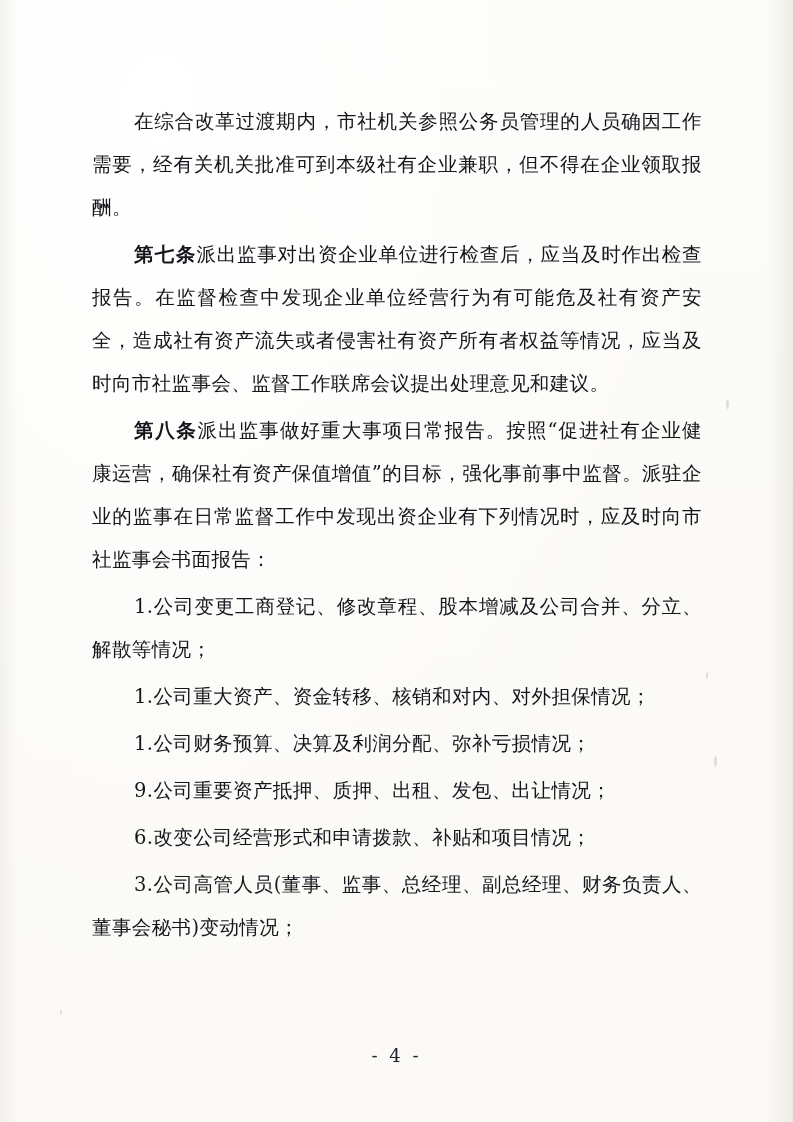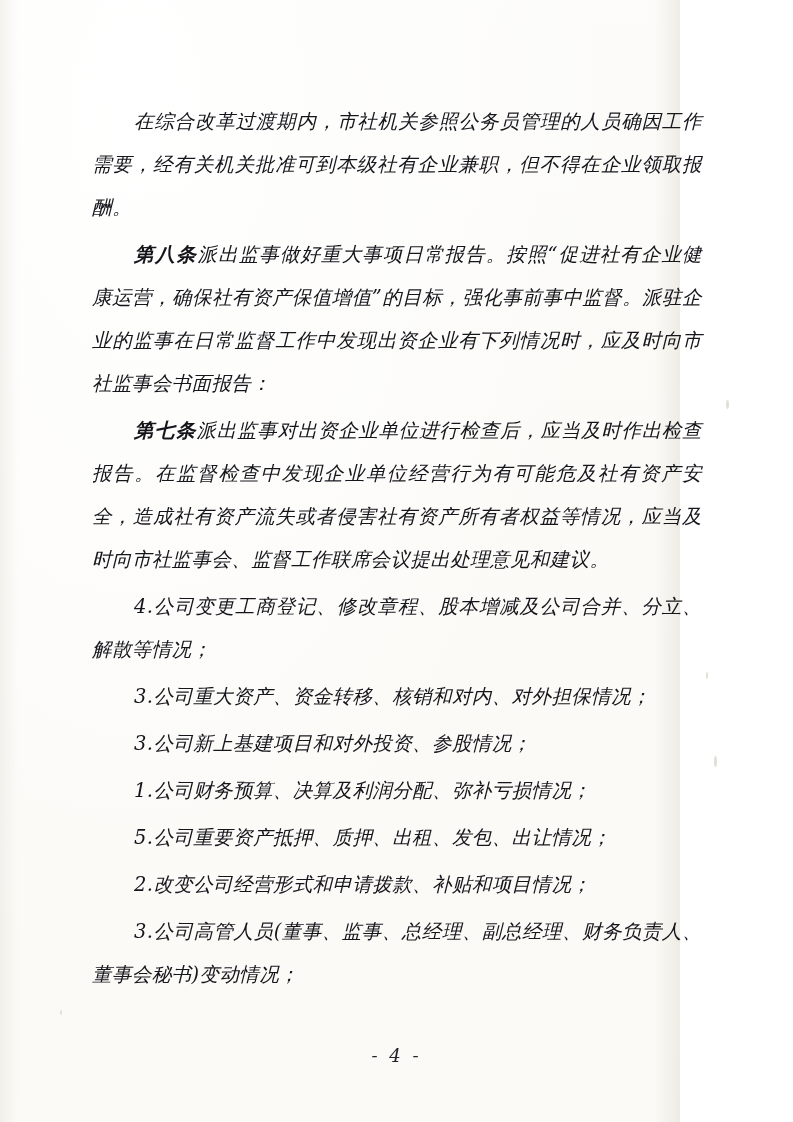--- a/index.html
+++ b/index.html
@@ -12,24 +12,23 @@
     background: #ffffff;
     font-family: "DejaVu Serif", "Liberation Serif", serif;
     color: #1a1a22;
     position: relative;
     overflow: hidden;
   }
   .page {
     position: absolute;
     top: 0;
     left: 0;
-    width: 680px;
+    width: 793px;
     height: 1122px;
     background: #fdfdfb;
-    font-style: italic;
   }
   .paper-tint {
     position: absolute;
     inset: 0;
     background:
       radial-gradient(ellipse at 20% 10%, rgba(255,255,255,0.9) 0%, rgba(250,249,245,0.4) 60%),
       linear-gradient(180deg, #fdfdfc 0%, #fcfbf8 50%, #fbfaf7 100%);
     pointer-events: none;
   }
   .content {
@@ -101,28 +100,27 @@
 
   <div class="speck" style="left:726px; top:400px; width:3px; height:9px;"></div>
   <div class="speck" style="left:714px; top:756px; width:3px; height:11px;"></div>
   <div class="speck" style="left:706px; top:672px; width:2px; height:7px;"></div>
   <div class="speck" style="left:60px; top:1010px; width:2px; height:5px;"></div>
 
   <div class="content">
 
     <p class="indent2">在综合改革过渡期内，市社机关参照公务员管理的人员确因工作需要，经有关机关批准可到本级社有企业兼职，但不得在企业领取报酬。</p>
 
+    <p class="indent2"><span class="bold-term">第七条</span><span>派出监事对出资企业单位进行检查后，应当及时作出检查报告。在监督检查中发现企业单位经营行为有可能危及社有资产安全，造成社有资产流失或者侵害社有资产所有者权益等情况，应当及时向市社监事会、监督工作联席会议提出处理意见和建议。</span></p>
+
     <p class="indent2"><span class="bold-term">第八条</span><span>派出监事做好重大事项日常报告。按照“促进社有企业健康运营，确保社有资产保值增值”的目标，强化事前事中监督。派驻企业的监事在日常监督工作中发现出资企业有下列情况时，应及时向市社监事会书面报告：</span></p>
 
-    <p class="indent2"><span class="bold-term">第七条</span><span>派出监事对出资企业单位进行检查后，应当及时作出检查报告。在监督检查中发现企业单位经营行为有可能危及社有资产安全，造成社有资产流失或者侵害社有资产所有者权益等情况，应当及时向市社监事会、监督工作联席会议提出处理意见和建议。</span></p>
-
-    <p class="indent2">4.公司变更工商登记、修改章程、股本增减及公司合并、分立、解散等情况；</p>
-    <p class="indent2">3.公司重大资产、资金转移、核销和对内、对外担保情况；</p>
-    <p class="indent2">3.公司新上基建项目和对外投资、参股情况；</p>
+    <p class="indent2">1.公司变更工商登记、修改章程、股本增减及公司合并、分立、解散等情况；</p>
+    <p class="indent2">1.公司重大资产、资金转移、核销和对内、对外担保情况；</p>
     <p class="indent2">1.公司财务预算、决算及利润分配、弥补亏损情况；</p>
-    <p class="indent2">5.公司重要资产抵押、质押、出租、发包、出让情况；</p>
-    <p class="indent2">2.改变公司经营形式和申请拨款、补贴和项目情况；</p>
+    <p class="indent2">9.公司重要资产抵押、质押、出租、发包、出让情况；</p>
+    <p class="indent2">6.改变公司经营形式和申请拨款、补贴和项目情况；</p>
     <p class="indent2">3.公司高管人员(董事、监事、总经理、副总经理、财务负责人、董事会秘书)变动情况；</p>
 
   </div>
 
   <div class="footer">- 4 -</div>
 </div>
 
 </body></html>

